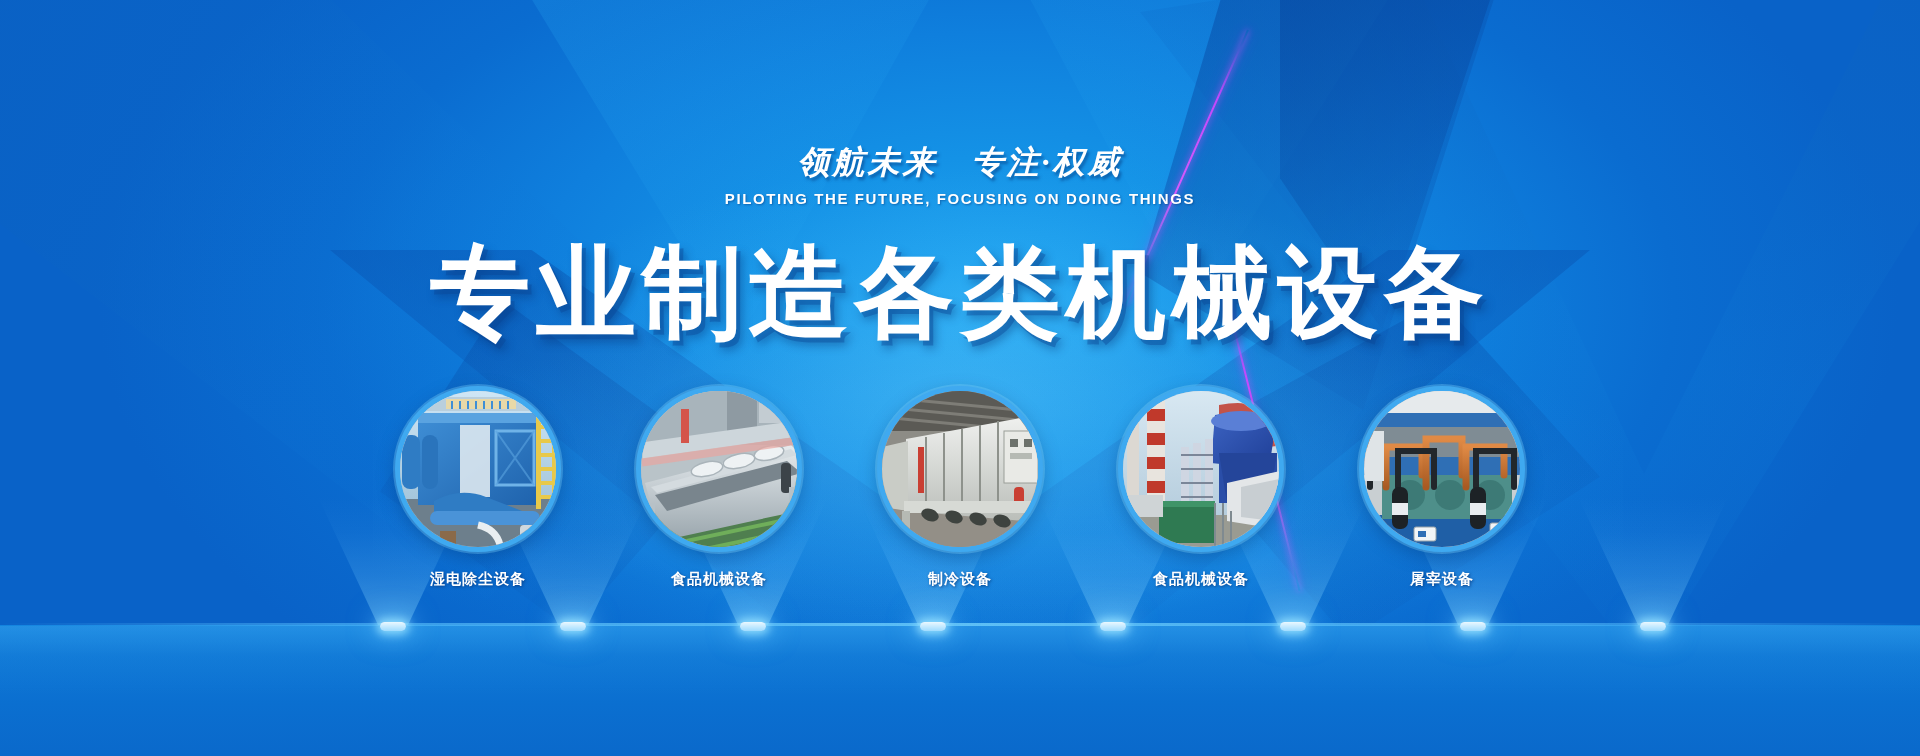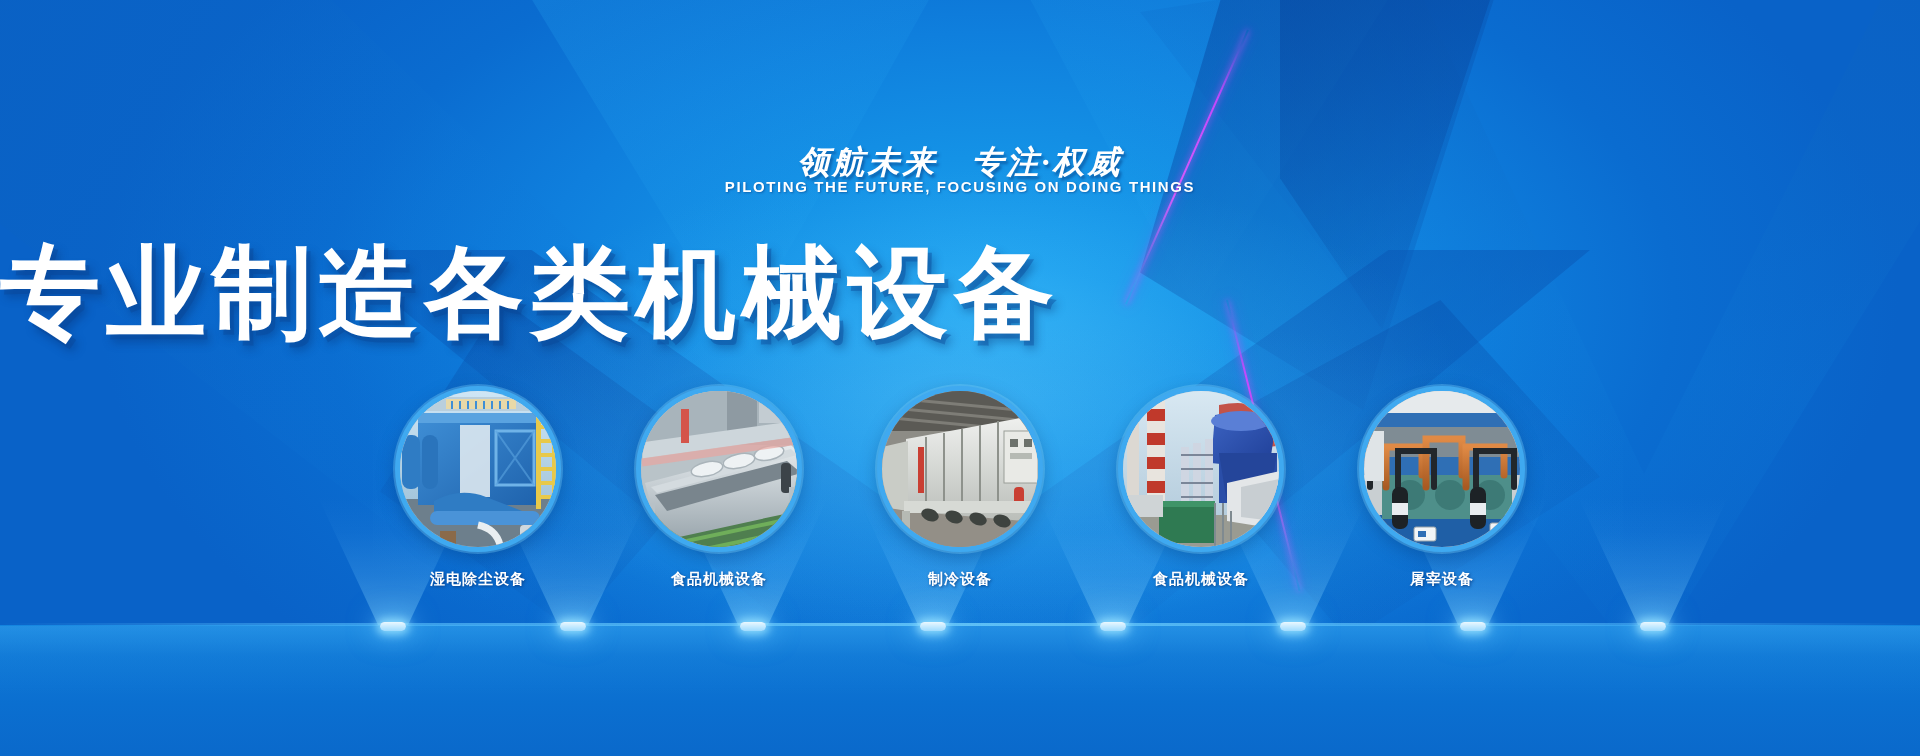--- a/index.html
+++ b/index.html
@@ -137,30 +137,32 @@
     font-size:32px;
     font-weight:bold;
     font-style:italic;
     letter-spacing:3px;
     line-height:1;
     text-shadow:2px 3px 3px rgba(6,56,125,.55);
     white-space:nowrap;
   }
   .slogan-cn .gap{ display:inline-block; width:34px; }
   .slogan-en{
+    margin-top:12px;
     color:#ffffff;
     font-size:15px;
     font-weight:bold;
     letter-spacing:1.6px;
     text-shadow:1px 1px 2px rgba(6,56,125,.5);
   }
 
   
   .headline{
     position:absolute; left:0; right:0; top:238px;
+    text-align:center;
     color:#ffffff;
     font-size:100px;
     font-weight:bold;
     letter-spacing:6px;
     line-height:1.08;
     white-space:nowrap;
     text-shadow:
        4px 5px 0 rgba(9,70,150,.40),
        6px 8px 10px rgba(5,45,110,.40);
   }

